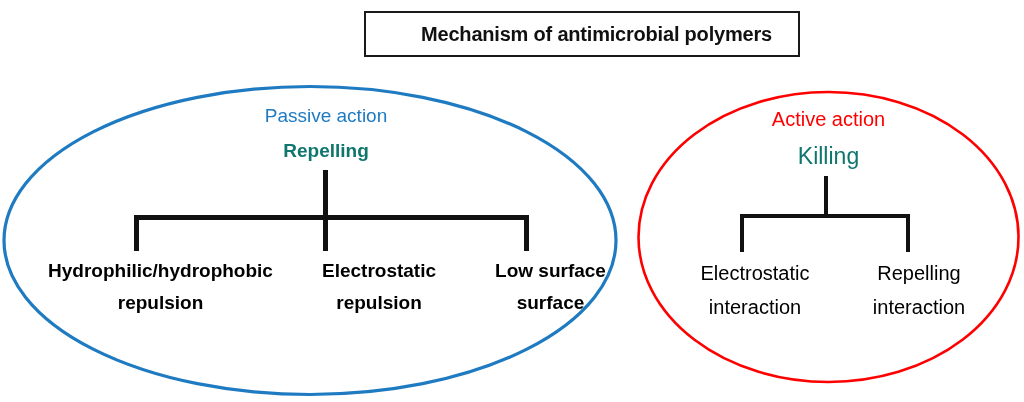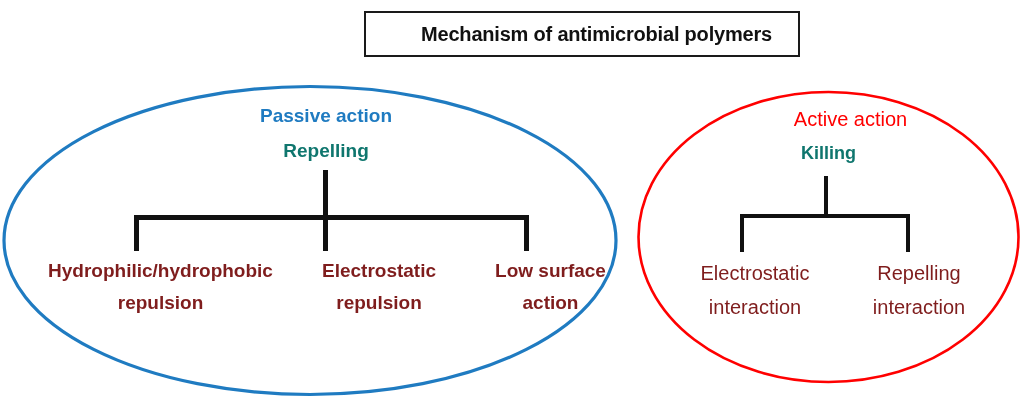--- a/index.html
+++ b/index.html
@@ -50,36 +50,36 @@
   }
   
   .lbl {
     position: absolute;
     text-align: center;
     white-space: nowrap;
     color: #111111;
   }
   .branch-title {
     font-size: 19px;
-    font-weight: bold;
+    font-weight: normal;
   }
   .branch-title.passive { color: #1F7BC1; }
   .branch-title.active  { color: #FF0000; font-weight: normal; font-size: 20px; }
 
   .node-head {
     font-size: 19px;
     font-weight: bold;
     color: #0f766e;
   }
-  .node-head.light { font-weight: bold; font-size: 18px; }
+  .node-head.light { font-weight: normal; font-size: 23px; }
 
   .leaf {
     position: absolute;
     text-align: center;
-    color: #7f1d1d;
+    color: #000000;
     font-size: 19px;
     font-weight: bold;
     line-height: 32px;
   }
   .leaf.light { font-weight: normal; font-size: 20px; line-height: 34px; }
 
   
   .conn {
     position: absolute;
     background: #111111;
@@ -116,24 +116,24 @@
     <div>repulsion</div>
   </div>
 
   <div class="leaf" style="left:305px; top:255px; width:148px;">
     <div>Electrostatic</div>
     <div>repulsion</div>
   </div>
 
   <div class="leaf" style="left:478px; top:255px; width:145px;">
     <div>Low surface</div>
-    <div>action</div>
+    <div>surface</div>
   </div>
 
-  <div class="lbl branch-title active" style="left:688px; top:108px; width:325px;">Active action</div>
+  <div class="lbl branch-title active" style="left:666px; top:108px; width:325px;">Active action</div>
 
   <div class="lbl node-head light" style="left:666px; top:143px; width:325px;">Killing</div>
 
   <div class="conn" style="left:824px; top:176px; width:4px; height:42px;"></div>
   <div class="conn" style="left:740px; top:214px; width:170px; height:4px;"></div>
   <div class="conn" style="left:740px; top:214px; width:4px; height:38px;"></div>
   <div class="conn" style="left:906px; top:214px; width:4px; height:38px;"></div>
 
   <div class="leaf light" style="left:674px; top:256px; width:162px;">
     <div>Electrostatic</div>

